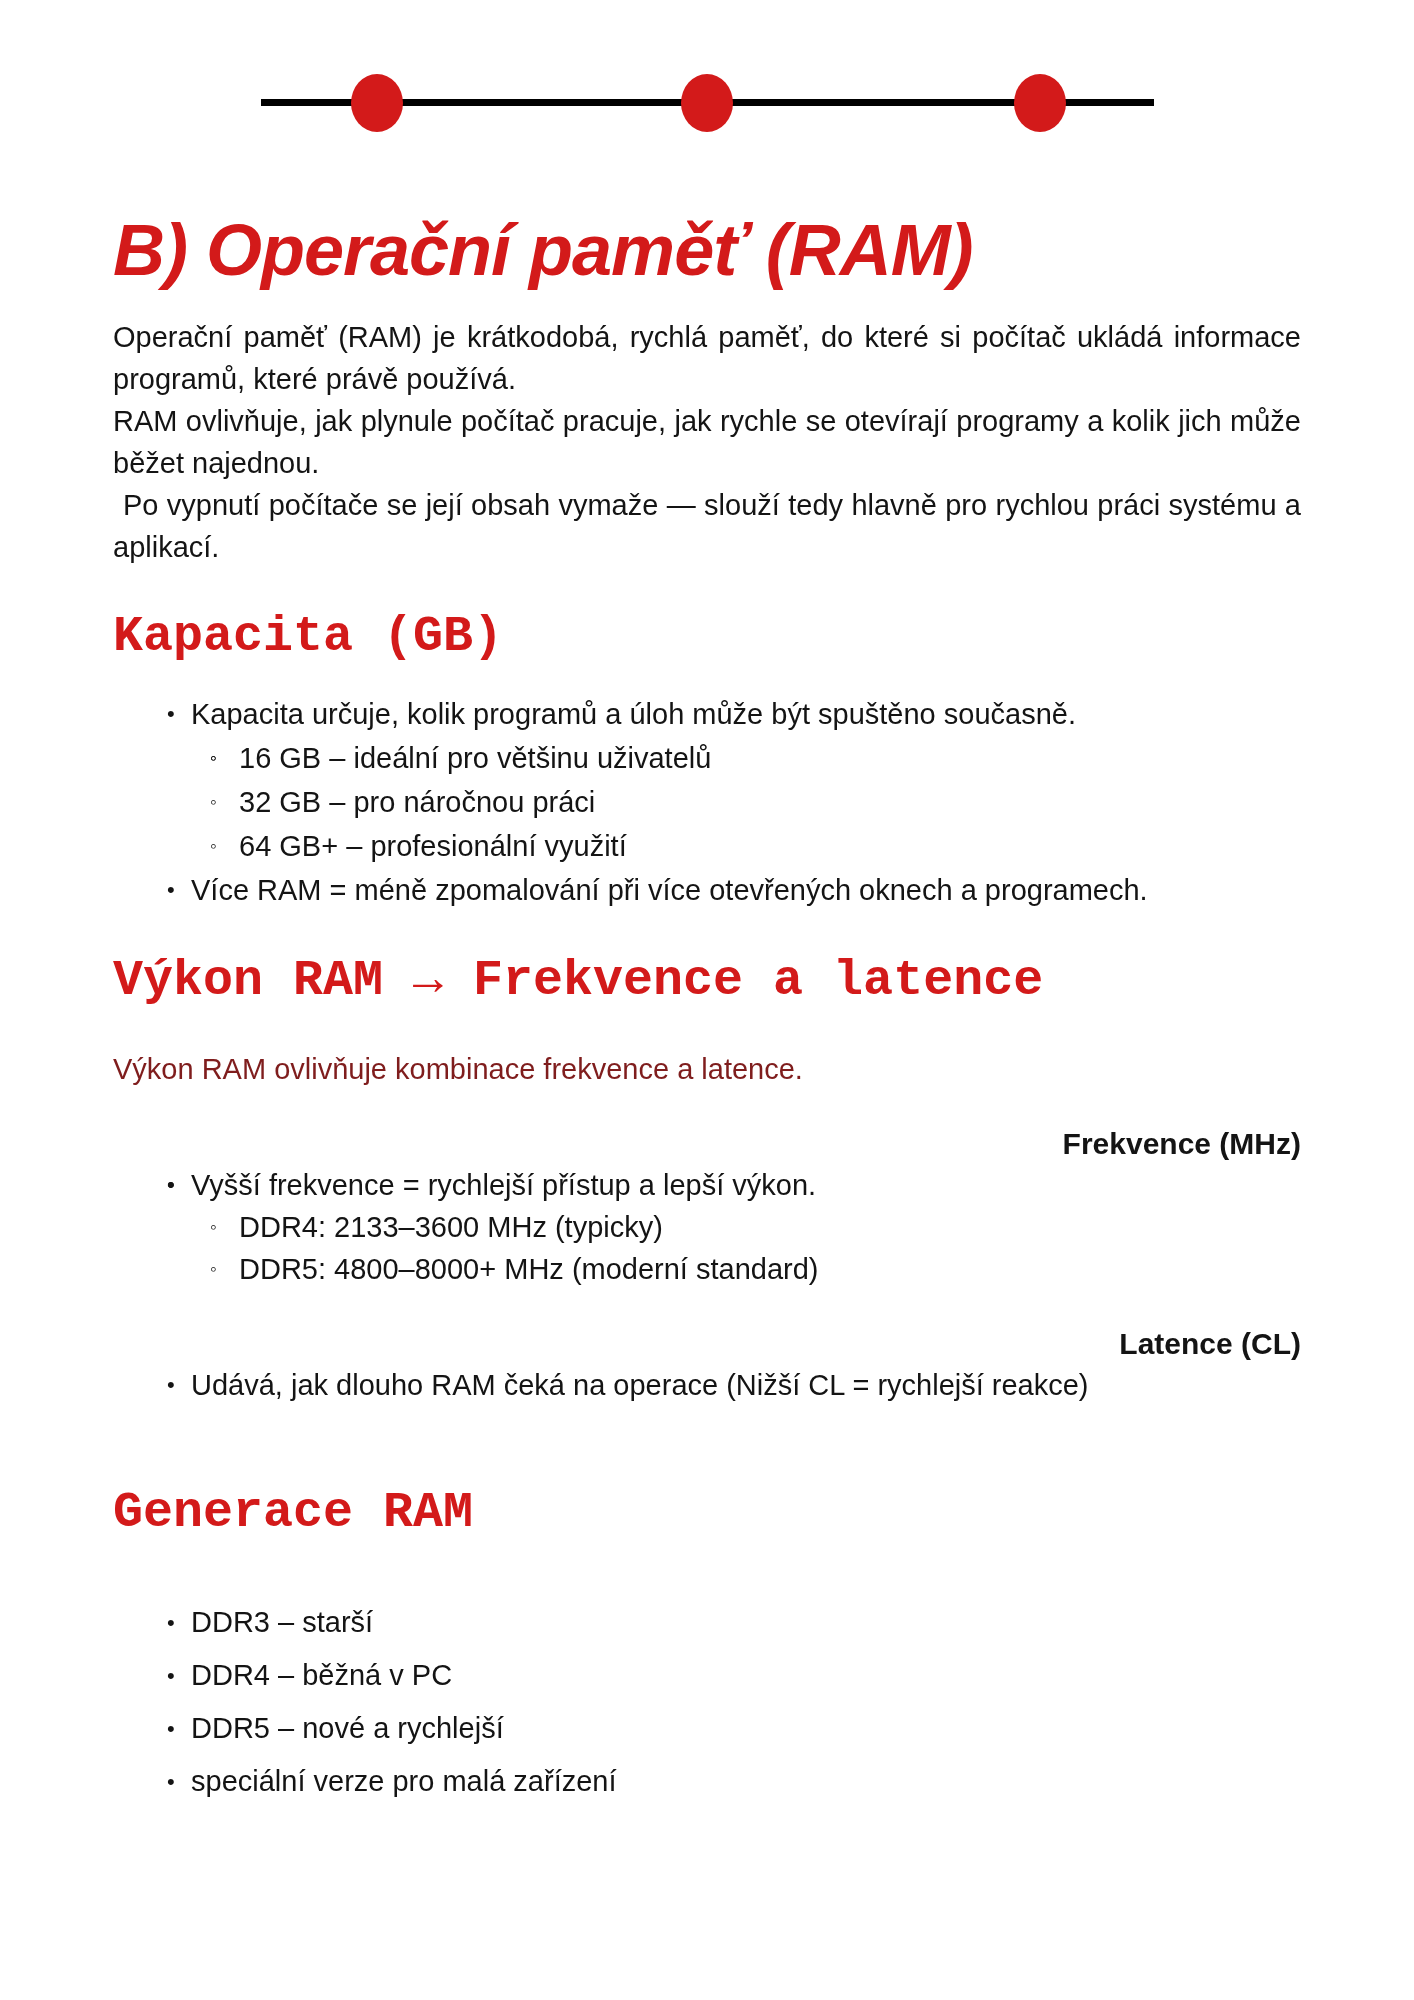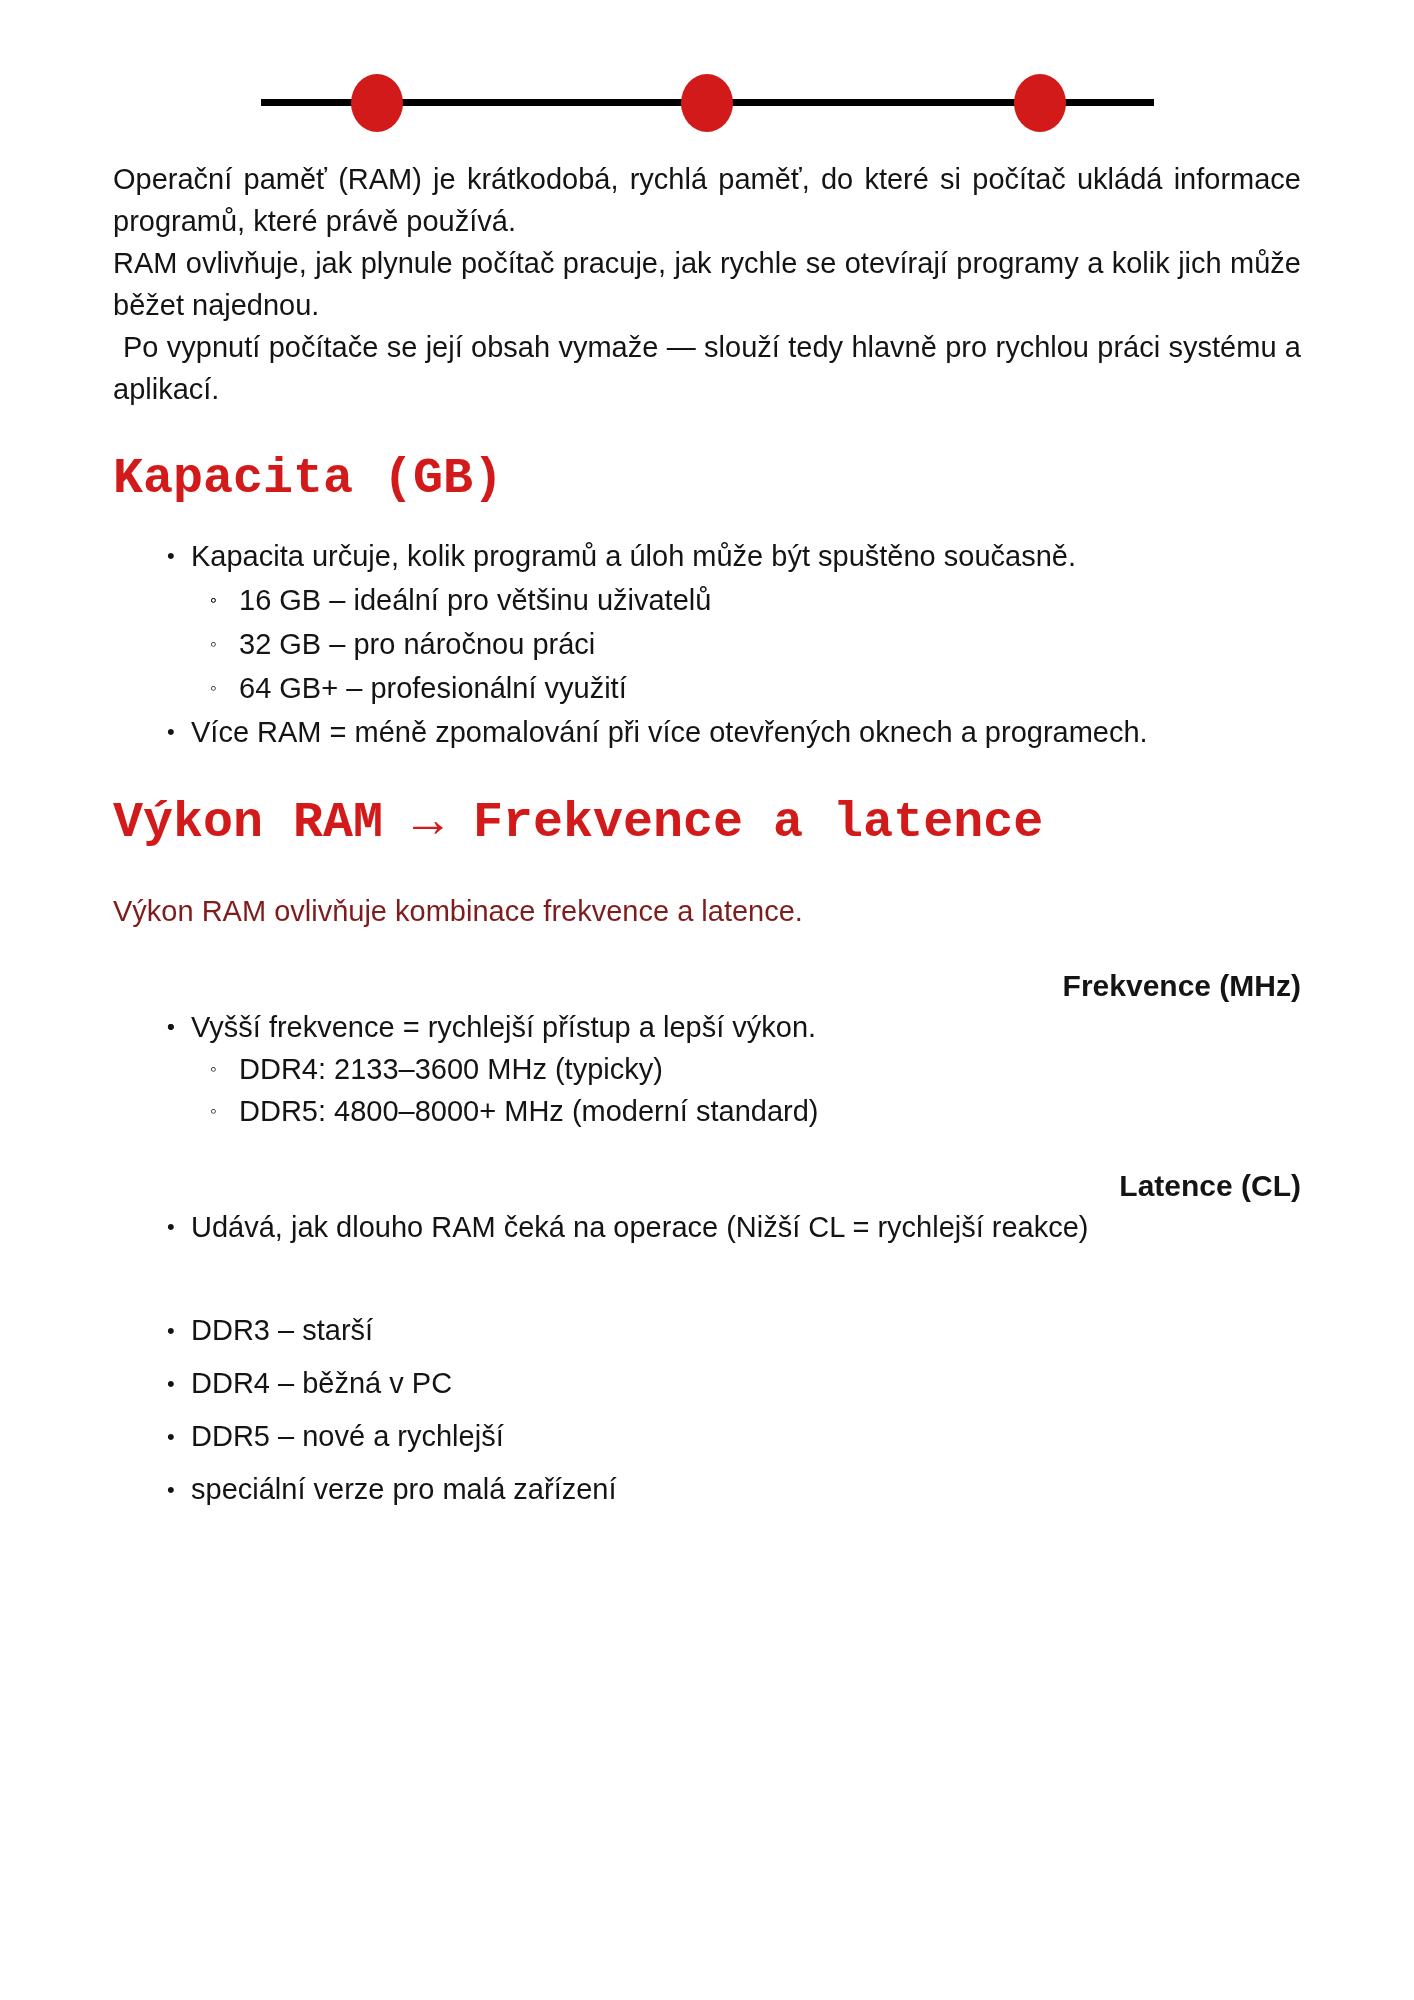--- a/index.html
+++ b/index.html
@@ -114,20 +114,21 @@
 
   <div class="deco">
     <div class="deco-line"></div>
     <div class="deco-dot dot-1"></div>
     <div class="deco-dot dot-2"></div>
     <div class="deco-dot dot-3"></div>
   </div>
 
   <div class="content">
 
+    <h1 class="title">B) Operační paměť (RAM)</h1>
 
     <div class="intro">
       <p>Operační paměť (RAM) je krátkodobá, rychlá paměť, do které si počítač ukládá informace programů, které právě používá.</p>
       <p>RAM ovlivňuje, jak plynule počítač pracuje, jak rychle se otevírají programy a kolik jich může běžet najednou.</p>
       <p class="indent">Po vypnutí počítače se její obsah vymaže — slouží tedy hlavně pro rychlou práci systému a aplikací.</p>
     </div>
 
     <h2 class="section-heading">Kapacita (GB)</h2>
 
     <div class="bl">
@@ -182,20 +183,21 @@
 
     <h3 class="sub-heading">Latence (CL)</h3>
 
     <div class="bl bl-tight">
       <div class="li l1">
         <span class="mk">•</span>
         <span>Udává, jak dlouho RAM čeká na operace (Nižší CL = rychlejší reakce)</span>
       </div>
     </div>
 
+    <h2 class="section-heading generace">Generace RAM</h2>
 
     <div class="bl bl-spaced">
       <div class="li l1">
         <span class="mk">•</span>
         <span>DDR3 – starší</span>
       </div>
       <div class="li l1">
         <span class="mk">•</span>
         <span>DDR4 – běžná v PC</span>
       </div>

